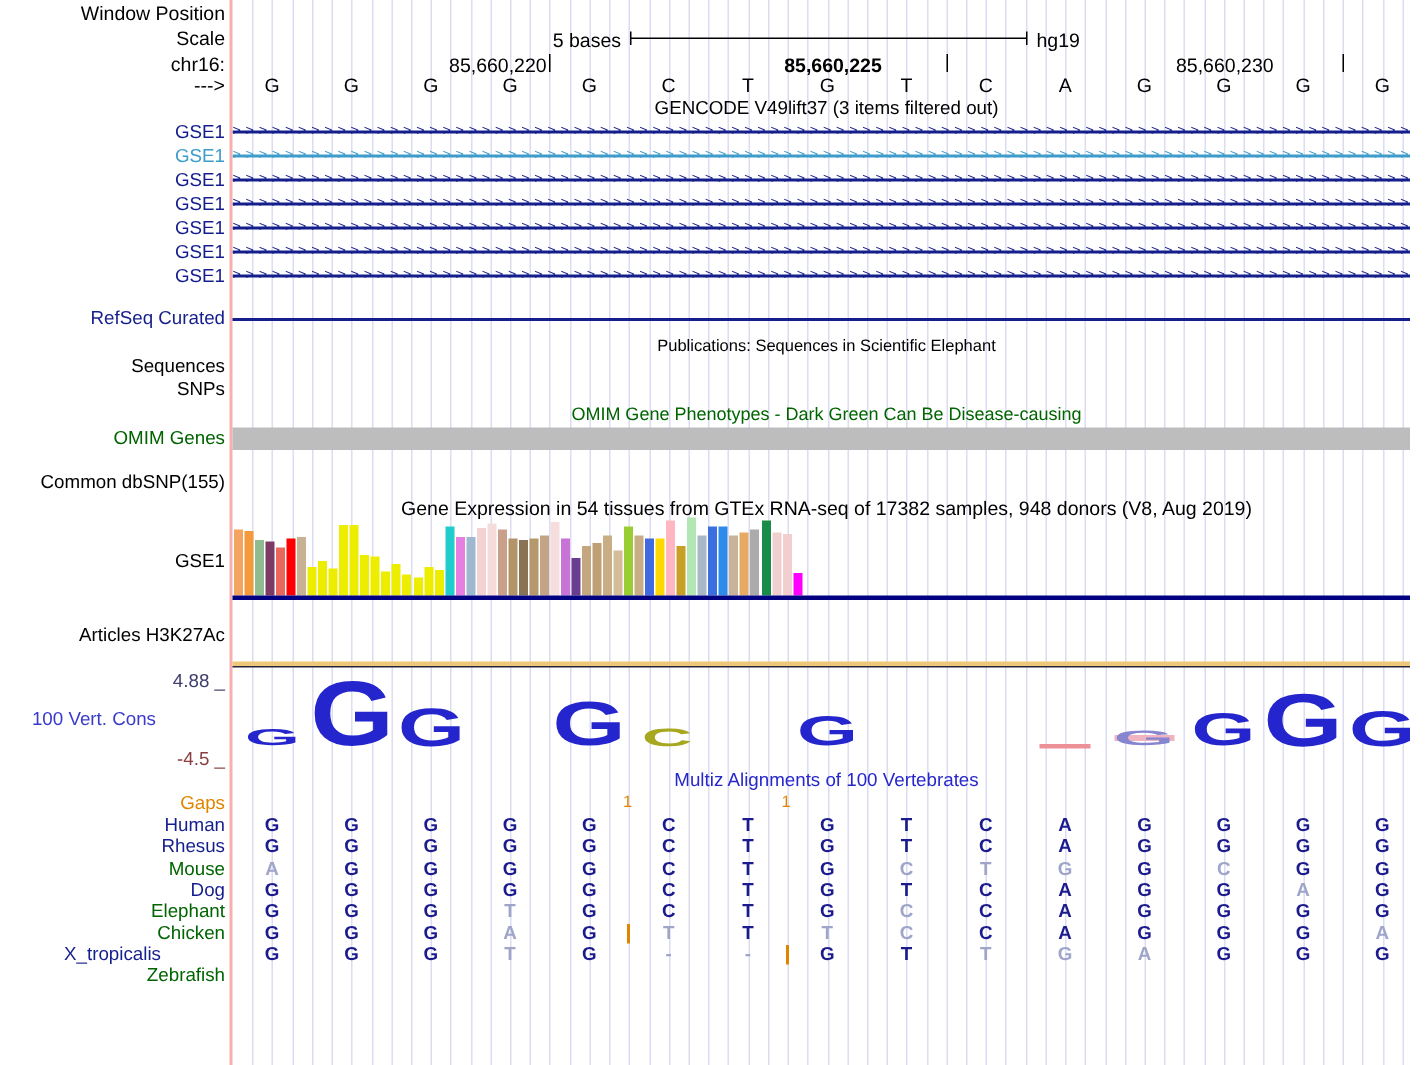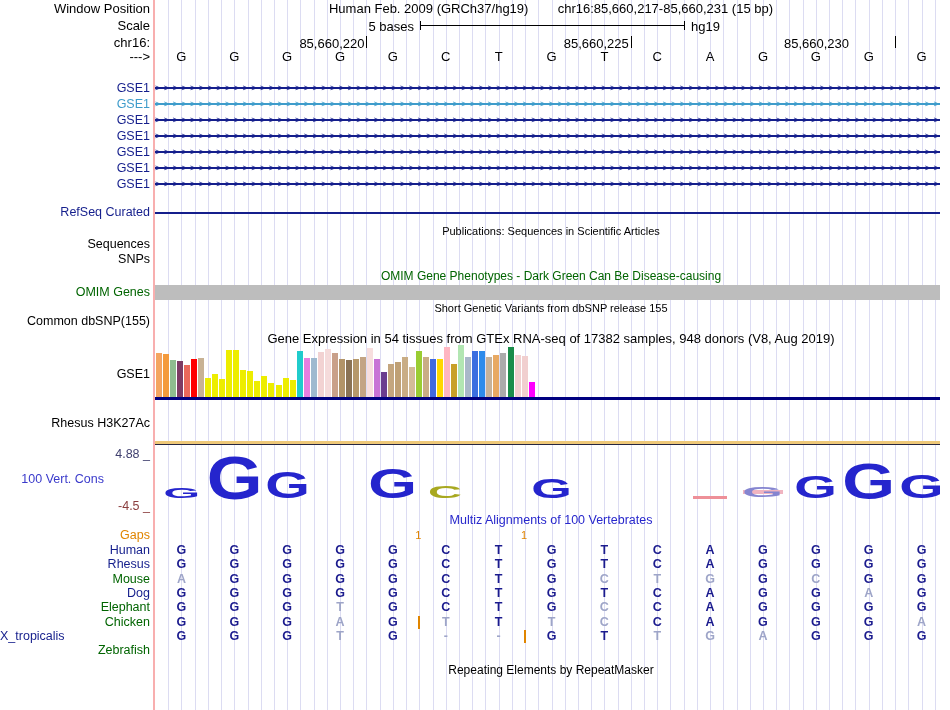--- a/index.html
+++ b/index.html
@@ -82,38 +82,33 @@
       <div class="grid" style="left: 881.917px; background: rgb(220, 220, 242);"></div>
       <div class="grid" style="left: 895.133px; background: rgb(220, 220, 242);"></div>
       <div class="grid" style="left: 908.35px; background: rgb(220, 220, 242);"></div>
       <div class="grid" style="left: 921.567px; background: rgb(220, 220, 242);"></div>
       <div class="grid" style="left: 934.783px; background: rgb(220, 220, 242);"></div>
       <div class="grid" style="left: 948px; background: rgb(220, 220, 242);"></div>
     </div>
   <div class="sep"></div>
 
   <div class="lbl s13" style="top:2px">Window Position</div>
-  <div class="title s13" style="top:2px">
-    <span>Human Feb. 2009 (GRCh37/hg19)</span>
-    <span style="display:inline-block;width:22px"></span>
-    <span>chr16:85,660,217-85,660,231 (15 bp)</span>
-  </div>
 
   <div class="lbl s13" style="top:19px">Scale</div>
   <div style="position:absolute;left:314px;top:19px;width:100px;text-align:right;font-size:13px">5 bases</div>
   <div style="position:absolute;left:420px;top:25px;width:264px;height:1px;background:#000"></div>
   <div class="tick" style="left:420px;top:21px;height:9px"></div>
   <div class="tick" style="left:684px;top:21px;height:9px"></div>
   <div style="position:absolute;left:691px;top:19px;font-size:13px">hg19</div>
 
   <div class="lbl s13" style="top:36px">chr16:</div>
   <div id="coord-ticks">
       <div style="position: absolute; left: 258.467px; top: 36px; width: 106px; text-align: right; font-size: 13px; white-space: nowrap;">85,660,220</div>
       <div style="position: absolute; left: 366.467px; top: 36px; width: 1px; height: 12px; background: rgb(0, 0, 0);"></div>
-      <div style="position: absolute; left: 522.8px; top: 36px; width: 106px; text-align: right; font-size: 13px; white-space: nowrap;">85,660,225</div>
+      <div style="position: absolute; left: 522.8px; top: 36px; width: 106px; font-size: 13px; white-space: nowrap; font-weight: bold;">85,660,225</div>
       <div style="position: absolute; left: 630.8px; top: 36px; width: 1px; height: 12px; background: rgb(0, 0, 0);"></div>
       <div style="position: absolute; left: 784px; top: 36px; width: 106px; text-align: left; font-size: 13px; white-space: nowrap;">85,660,230</div>
       <div style="position: absolute; left: 895.133px; top: 36px; width: 1px; height: 12px; background: rgb(0, 0, 0);"></div>
     </div>
 
   <div class="lbl s13" style="top:50px">---&gt;</div>
   <div id="ref-seq">
       <span class="seqL" style="left: 181.433px; top: 50px;">G</span>
       <span class="seqL" style="left: 234.3px; top: 50px;">G</span>
       <span class="seqL" style="left: 287.167px; top: 50px;">G</span>
@@ -124,20 +119,21 @@
       <span class="seqL" style="left: 551.5px; top: 50px;">G</span>
       <span class="seqL" style="left: 604.367px; top: 50px;">T</span>
       <span class="seqL" style="left: 657.233px; top: 50px;">C</span>
       <span class="seqL" style="left: 710.1px; top: 50px;">A</span>
       <span class="seqL" style="left: 762.967px; top: 50px;">G</span>
       <span class="seqL" style="left: 815.833px; top: 50px;">G</span>
       <span class="seqL" style="left: 868.7px; top: 50px;">G</span>
       <span class="seqL" style="left: 921.567px; top: 50px;">G</span>
     </div>
 
+  <div class="title s125" style="top:66px">GENCODE V49lift37 (3 items filtered out)</div>
   <div id="gencode-rows">
       <div style="position: absolute; left: 0px; top: 82px; width: 150px; text-align: right; font-size: 12.5px; line-height: 13px; color: rgb(20, 30, 140);">GSE1</div>
       <div class="chevrow" style="position: absolute; left: 155px; top: 82px; width: 793px; height: 12px; overflow: hidden;">
         <div class="chevline" style="background: rgb(20, 30, 140);"></div>
         <div class="chevtxt" style="color: rgb(20, 30, 140);">&gt;&gt;&gt;&gt;&gt;&gt;&gt;&gt;&gt;&gt;&gt;&gt;&gt;&gt;&gt;&gt;&gt;&gt;&gt;&gt;&gt;&gt;&gt;&gt;&gt;&gt;&gt;&gt;&gt;&gt;&gt;&gt;&gt;&gt;&gt;&gt;&gt;&gt;&gt;&gt;&gt;&gt;&gt;&gt;&gt;&gt;&gt;&gt;&gt;&gt;&gt;&gt;&gt;&gt;&gt;&gt;&gt;&gt;&gt;&gt;&gt;&gt;&gt;&gt;&gt;&gt;&gt;&gt;&gt;&gt;&gt;&gt;&gt;&gt;&gt;&gt;&gt;&gt;&gt;&gt;&gt;&gt;&gt;&gt;&gt;&gt;&gt;&gt;&gt;&gt;&gt;&gt;&gt;&gt;&gt;&gt;&gt;&gt;&gt;&gt;&gt;&gt;&gt;&gt;&gt;&gt;&gt;&gt;&gt;&gt;&gt;&gt;&gt;&gt;&gt;&gt;&gt;&gt;&gt;&gt;</div>
       </div>
       <div style="position: absolute; left: 0px; top: 98px; width: 150px; text-align: right; font-size: 12.5px; line-height: 13px; color: rgb(62, 156, 203);">GSE1</div>
       <div class="chevrow" style="position: absolute; left: 155px; top: 98px; width: 793px; height: 12px; overflow: hidden;">
         <div class="chevline" style="background: rgb(62, 156, 203);"></div>
         <div class="chevtxt" style="color: rgb(62, 156, 203);">&gt;&gt;&gt;&gt;&gt;&gt;&gt;&gt;&gt;&gt;&gt;&gt;&gt;&gt;&gt;&gt;&gt;&gt;&gt;&gt;&gt;&gt;&gt;&gt;&gt;&gt;&gt;&gt;&gt;&gt;&gt;&gt;&gt;&gt;&gt;&gt;&gt;&gt;&gt;&gt;&gt;&gt;&gt;&gt;&gt;&gt;&gt;&gt;&gt;&gt;&gt;&gt;&gt;&gt;&gt;&gt;&gt;&gt;&gt;&gt;&gt;&gt;&gt;&gt;&gt;&gt;&gt;&gt;&gt;&gt;&gt;&gt;&gt;&gt;&gt;&gt;&gt;&gt;&gt;&gt;&gt;&gt;&gt;&gt;&gt;&gt;&gt;&gt;&gt;&gt;&gt;&gt;&gt;&gt;&gt;&gt;&gt;&gt;&gt;&gt;&gt;&gt;&gt;&gt;&gt;&gt;&gt;&gt;&gt;&gt;&gt;&gt;&gt;&gt;&gt;&gt;&gt;&gt;&gt;&gt;</div>
@@ -165,29 +161,28 @@
       <div style="position: absolute; left: 0px; top: 178px; width: 150px; text-align: right; font-size: 12.5px; line-height: 13px; color: rgb(20, 30, 140);">GSE1</div>
       <div class="chevrow" style="position: absolute; left: 155px; top: 178px; width: 793px; height: 12px; overflow: hidden;">
         <div class="chevline" style="background: rgb(20, 30, 140);"></div>
         <div class="chevtxt" style="color: rgb(20, 30, 140);">&gt;&gt;&gt;&gt;&gt;&gt;&gt;&gt;&gt;&gt;&gt;&gt;&gt;&gt;&gt;&gt;&gt;&gt;&gt;&gt;&gt;&gt;&gt;&gt;&gt;&gt;&gt;&gt;&gt;&gt;&gt;&gt;&gt;&gt;&gt;&gt;&gt;&gt;&gt;&gt;&gt;&gt;&gt;&gt;&gt;&gt;&gt;&gt;&gt;&gt;&gt;&gt;&gt;&gt;&gt;&gt;&gt;&gt;&gt;&gt;&gt;&gt;&gt;&gt;&gt;&gt;&gt;&gt;&gt;&gt;&gt;&gt;&gt;&gt;&gt;&gt;&gt;&gt;&gt;&gt;&gt;&gt;&gt;&gt;&gt;&gt;&gt;&gt;&gt;&gt;&gt;&gt;&gt;&gt;&gt;&gt;&gt;&gt;&gt;&gt;&gt;&gt;&gt;&gt;&gt;&gt;&gt;&gt;&gt;&gt;&gt;&gt;&gt;&gt;&gt;&gt;&gt;&gt;&gt;&gt;</div>
       </div>
     </div>
 
   <div class="lbl" style="top: 206px; color: rgb(20, 30, 140);">RefSeq Curated</div>
   <div style="position: absolute; left: 155px; top: 212px; width: 793px; height: 2px; background: rgb(20, 30, 140);" id="refseq-line"></div>
 
-  <div class="title s11" style="top:225px">Publications: Sequences in Scientific Articles</div>
+  <div class="title s11" style="top:225px">Publications: Sequences in Scientific Elephant</div>
   <div class="lbl" style="top:238px">Sequences</div>
   <div class="lbl" style="top:253px">SNPs</div>
 
   <div class="title" style="top: 270px; color: rgb(0, 100, 0);">OMIM Gene Phenotypes - Dark Green Can Be Disease-causing</div>
   <div class="lbl" style="top: 286px; color: rgb(0, 100, 0);">OMIM Genes</div>
   <div style="position: absolute; left: 155px; top: 285px; width: 793px; height: 15px; background: rgb(189, 189, 189);" id="omim-bar"></div>
 
-  <div class="title s11" style="top:302px">Short Genetic Variants from dbSNP release 155</div>
   <div class="lbl" style="top:315px">Common dbSNP(155)</div>
 
   <div class="title s13" style="top:332px">Gene Expression in 54 tissues from GTEx RNA-seq of 17382 samples, 948 donors (V8, Aug 2019)</div>
   <div class="lbl" style="top:368px">GSE1</div>
   <div id="gtex-bars">
       <div style="position: absolute; left: 156px; top: 353px; width: 6px; height: 44px; background: rgb(244, 164, 96);"></div>
       <div style="position: absolute; left: 163.03px; top: 354px; width: 6px; height: 43px; background: rgb(244, 154, 60);"></div>
       <div style="position: absolute; left: 170.06px; top: 360px; width: 6px; height: 37px; background: rgb(143, 188, 143);"></div>
       <div style="position: absolute; left: 177.09px; top: 361px; width: 6px; height: 36px; background: rgb(125, 59, 100);"></div>
       <div style="position: absolute; left: 184.12px; top: 365px; width: 6px; height: 32px; background: rgb(233, 104, 91);"></div>
@@ -236,21 +231,21 @@
       <div style="position: absolute; left: 486.41px; top: 357px; width: 6px; height: 40px; background: rgb(200, 178, 153);"></div>
       <div style="position: absolute; left: 493.44px; top: 355px; width: 6px; height: 42px; background: rgb(232, 169, 99);"></div>
       <div style="position: absolute; left: 500.47px; top: 353px; width: 6px; height: 44px; background: rgb(171, 171, 171);"></div>
       <div style="position: absolute; left: 507.5px; top: 347px; width: 6px; height: 50px; background: rgb(26, 140, 74);"></div>
       <div style="position: absolute; left: 514.53px; top: 355px; width: 6px; height: 42px; background: rgb(241, 207, 207);"></div>
       <div style="position: absolute; left: 521.56px; top: 356px; width: 6px; height: 41px; background: rgb(241, 207, 207);"></div>
       <div style="position: absolute; left: 528.59px; top: 382px; width: 6px; height: 15px; background: rgb(255, 0, 255);"></div>
     </div>
   <div style="position: absolute; left: 155px; top: 397px; width: 793px; height: 3px; background: rgb(0, 0, 128);" id="gtex-baseline"></div>
 
-  <div class="lbl" style="top:417px">Rhesus H3K27Ac</div>
+  <div class="lbl" style="top:417px">Articles H3K27Ac</div>
   <div style="position: absolute; left: 155px; top: 441px; width: 793px; height: 3px; background: rgb(238, 200, 120);" id="h3k-line"></div>
   <div style="position:absolute;left:155px;top:444px;width:793px;height:1px;background:#26263F"></div>
 
   <div class="lbl" style="top: 448px; color: rgb(63, 63, 110);">4.88 _</div>
   <div style="position: absolute; left: 0px; top: 472px; width: 104px; text-align: right; font-size: 12.5px; white-space: nowrap; color: rgb(58, 58, 203);">100 Vert. Cons</div>
   <div class="lbl" style="top: 500px; color: rgb(139, 62, 62);">-4.5 _</div>
   <div id="phylop-logo">
       <div style="position: absolute; left: 693.1px; top: 496px; width: 34px; height: 3px; background: rgb(238, 144, 152);"></div>
       <div style="position: absolute; left: 742.967px; top: 490px; width: 40px; height: 4px; background: rgb(240, 180, 192);"></div>
       <span class="logoL" style="left: 169.933px; top: 473px; color: rgb(37, 37, 205); transform: scale(1.56522, 0.509259);">G</span>
@@ -360,35 +355,34 @@
       <span class="alet" style="left: 498.633px; top: 616px; color: rgb(27, 27, 142);">T</span>
       <span class="alet" style="left: 551.5px; top: 616px; color: rgb(158, 165, 200);">T</span>
       <span class="alet" style="left: 604.367px; top: 616px; color: rgb(158, 165, 200);">C</span>
       <span class="alet" style="left: 657.233px; top: 616px; color: rgb(27, 27, 142);">C</span>
       <span class="alet" style="left: 710.1px; top: 616px; color: rgb(27, 27, 142);">A</span>
       <span class="alet" style="left: 762.967px; top: 616px; color: rgb(27, 27, 142);">G</span>
       <span class="alet" style="left: 815.833px; top: 616px; color: rgb(27, 27, 142);">G</span>
       <span class="alet" style="left: 868.7px; top: 616px; color: rgb(27, 27, 142);">G</span>
       <span class="alet" style="left: 921.567px; top: 616px; color: rgb(158, 165, 200);">A</span>
       <div style="position: absolute; left: 418.333px; top: 616px; width: 2px; height: 13px; background: rgb(224, 133, 0);"></div>
-      <div style="position: absolute; left: 0px; top: 630px; width: 150px; text-align: left; font-size: 12.5px; line-height: 13px; color: rgb(20, 30, 140);">X_tropicalis</div>
+      <div style="position: absolute; left: 0px; top: 630px; width: 150px; text-align: center; font-size: 12.5px; line-height: 13px; color: rgb(20, 30, 140);">X_tropicalis</div>
       <span class="alet" style="left: 181.433px; top: 630px; color: rgb(27, 27, 142);">G</span>
       <span class="alet" style="left: 234.3px; top: 630px; color: rgb(27, 27, 142);">G</span>
       <span class="alet" style="left: 287.167px; top: 630px; color: rgb(27, 27, 142);">G</span>
       <span class="alet" style="left: 340.033px; top: 630px; color: rgb(158, 165, 200);">T</span>
       <span class="alet" style="left: 392.9px; top: 630px; color: rgb(27, 27, 142);">G</span>
       <span class="alet" style="left: 445.767px; top: 630px; color: rgb(158, 165, 200);">-</span>
       <span class="alet" style="left: 498.633px; top: 630px; color: rgb(158, 165, 200);">-</span>
       <span class="alet" style="left: 551.5px; top: 630px; color: rgb(27, 27, 142);">G</span>
       <span class="alet" style="left: 604.367px; top: 630px; color: rgb(27, 27, 142);">T</span>
       <span class="alet" style="left: 657.233px; top: 630px; color: rgb(158, 165, 200);">T</span>
       <span class="alet" style="left: 710.1px; top: 630px; color: rgb(158, 165, 200);">G</span>
       <span class="alet" style="left: 762.967px; top: 630px; color: rgb(158, 165, 200);">A</span>
       <span class="alet" style="left: 815.833px; top: 630px; color: rgb(27, 27, 142);">G</span>
       <span class="alet" style="left: 868.7px; top: 630px; color: rgb(27, 27, 142);">G</span>
       <span class="alet" style="left: 921.567px; top: 630px; color: rgb(27, 27, 142);">G</span>
       <div style="position: absolute; left: 524.067px; top: 630px; width: 2px; height: 13px; background: rgb(224, 133, 0);"></div>
       <div style="position: absolute; left: 0px; top: 644px; width: 150px; text-align: right; font-size: 12.5px; line-height: 13px; color: rgb(0, 100, 0);">Zebrafish</div>
     </div>
 
-  <div class="title" style="top:664px">Repeating Elements by RepeatMasker</div>
   <div class="lbl" style="top:710px">RepeatMasker</div>
 </div>
 
 </body></html>

